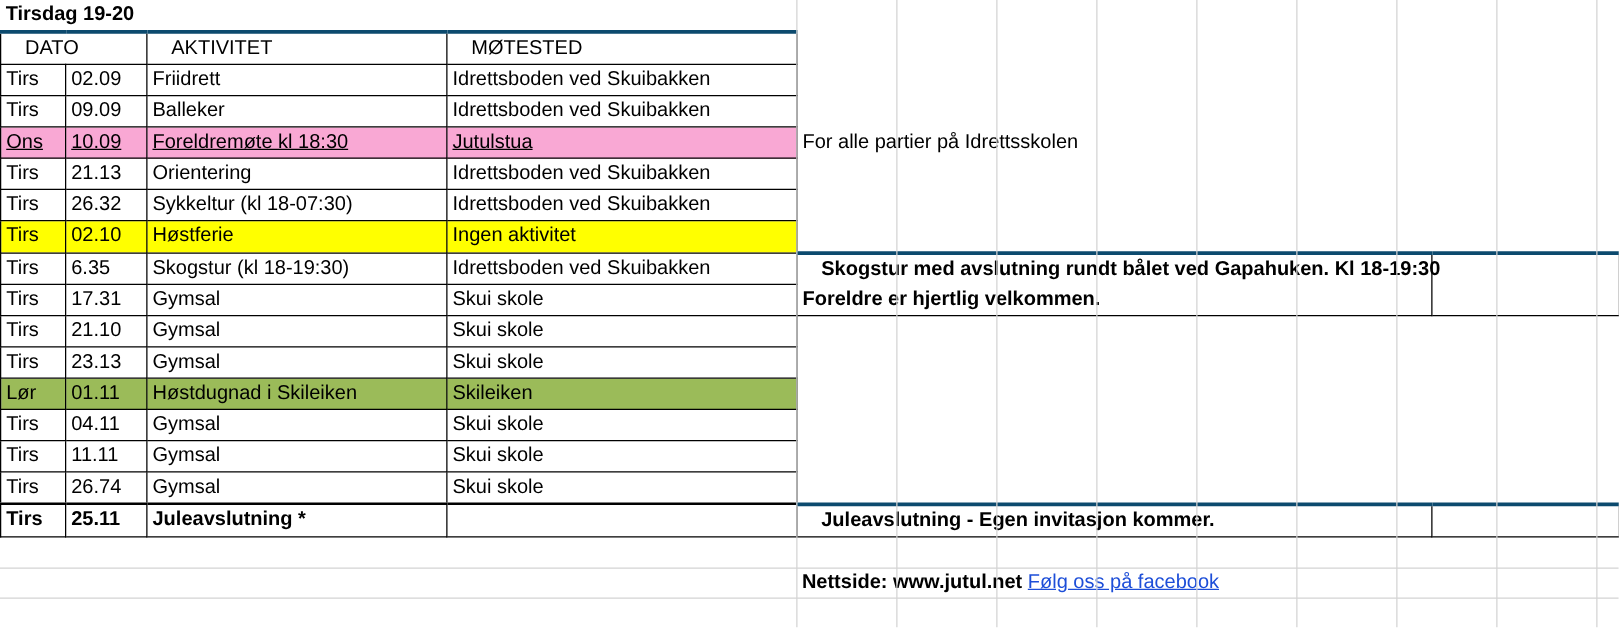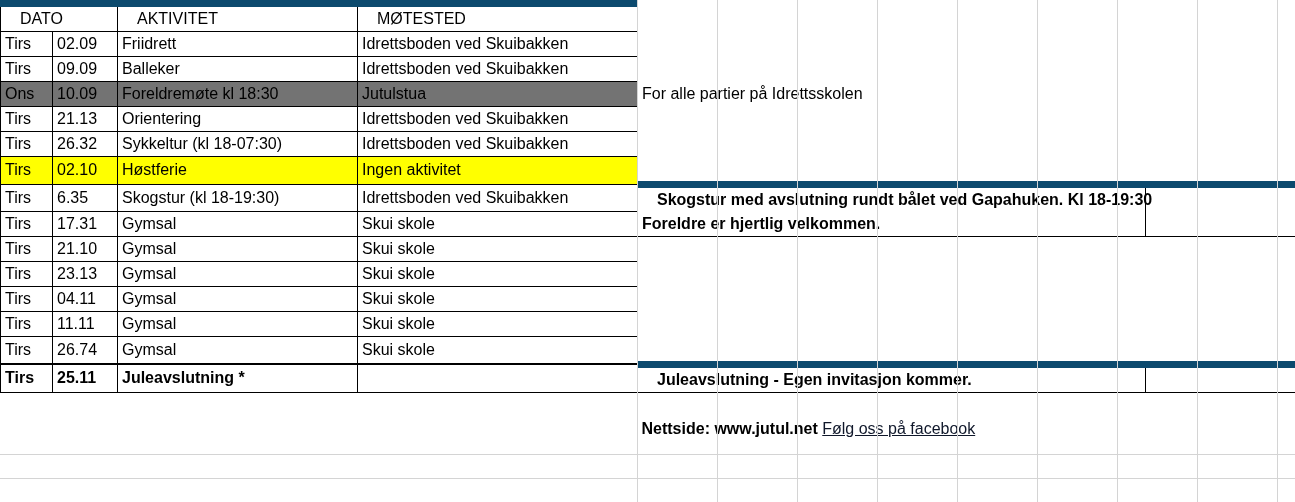--- a/index.html
+++ b/index.html
@@ -31,27 +31,27 @@
   }
   
   .c-a { width: 52px; }
   .c-b { width: 65px; }
   .c-c { width: 240px; }
   .c-d { width: 280px; }
   .c-e { width: 508px; }
   .c-f { width: 150px; }
 
   .bold { font-weight: bold; }
-  .bt { border-top: 7px solid #0c4a6e; padding-left: 19px; }
+  .bt { border-top: 3px solid #0c4a6e; padding-left: 19px; }
   .bb { border-bottom: 1px solid #000; }
   .bl { border-left: 1px solid #000; }
   .br { border-right: 1px solid #000; }
   .bb-thick { border-bottom: 2px solid #000; }
 
-  .bg-lightgreen { background: #737373; }
+  .bg-lightgreen { background: #f9a8d4; text-decoration: underline; }
   .bg-yellow { background: #ffff00; }
   .bg-green { background: #9bbb59; }
 
   .grid-overlay {
     position: absolute;
     top: 0; left: 0; right: 0; bottom: 0;
     pointer-events: none;
   }
   .vline {
     position: absolute;
@@ -61,38 +61,45 @@
     background: #d4d4d4;
   }
   .hline {
     position: absolute;
     left: 0;
     right: 0;
     height: 1px;
     background: #d4d4d4;
   }
 
-  a { color: #0f172a; text-decoration: underline; margin-top: 20px; }
+  a { color: #1d4ed8; text-decoration: underline; margin-top: 20px; }
 </style>
 </head>
 <body>
 
 <div class="sheet">
 
 <table>
 <colgroup>
   <col class="c-a">
         <col class="c-b">
         <col class="c-c">
         <col class="c-d">
         <col class="c-e">
         <col class="c-f">
 </colgroup>
 <tbody>
 <tr>
+  <td colspan="2" class="bold">Tirsdag 19-20</td>
+  <td></td>
+          <td></td>
+          <td></td>
+          <td></td>
+</tr>
+<tr>
   <td colspan="2" class="bt bb bl br">DATO</td>
   <td class="bt bb br">AKTIVITET</td>
   <td class="bt bb br">MØTESTED</td>
   <td></td>
           <td></td>
 </tr>
 
 <tr>
   <td class="bl br bb">Tirs</td>
   <td class="br bb">02.09</td>
@@ -163,20 +170,28 @@
   <td class="br bb">Gymsal</td>
   <td class="br bb">Skui skole</td>
   <td></td>
           <td></td>
 </tr>
 <tr>
   <td class="bl br bb">Tirs</td>
   <td class="br bb">23.13</td>
   <td class="br bb">Gymsal</td>
   <td class="br bb">Skui skole</td>
+  <td></td>
+          <td></td>
+</tr>
+<tr>
+  <td class="bl br bb bg-green">Lør</td>
+  <td class="br bb bg-green">01.11</td>
+  <td class="br bb bg-green">Høstdugnad i Skileiken</td>
+  <td class="br bb bg-green">Skileiken</td>
   <td></td>
           <td></td>
 </tr>
 <tr>
   <td class="bl br bb">Tirs</td>
   <td class="br bb">04.11</td>
   <td class="br bb">Gymsal</td>
   <td class="br bb">Skui skole</td>
   <td></td>
           <td></td>

